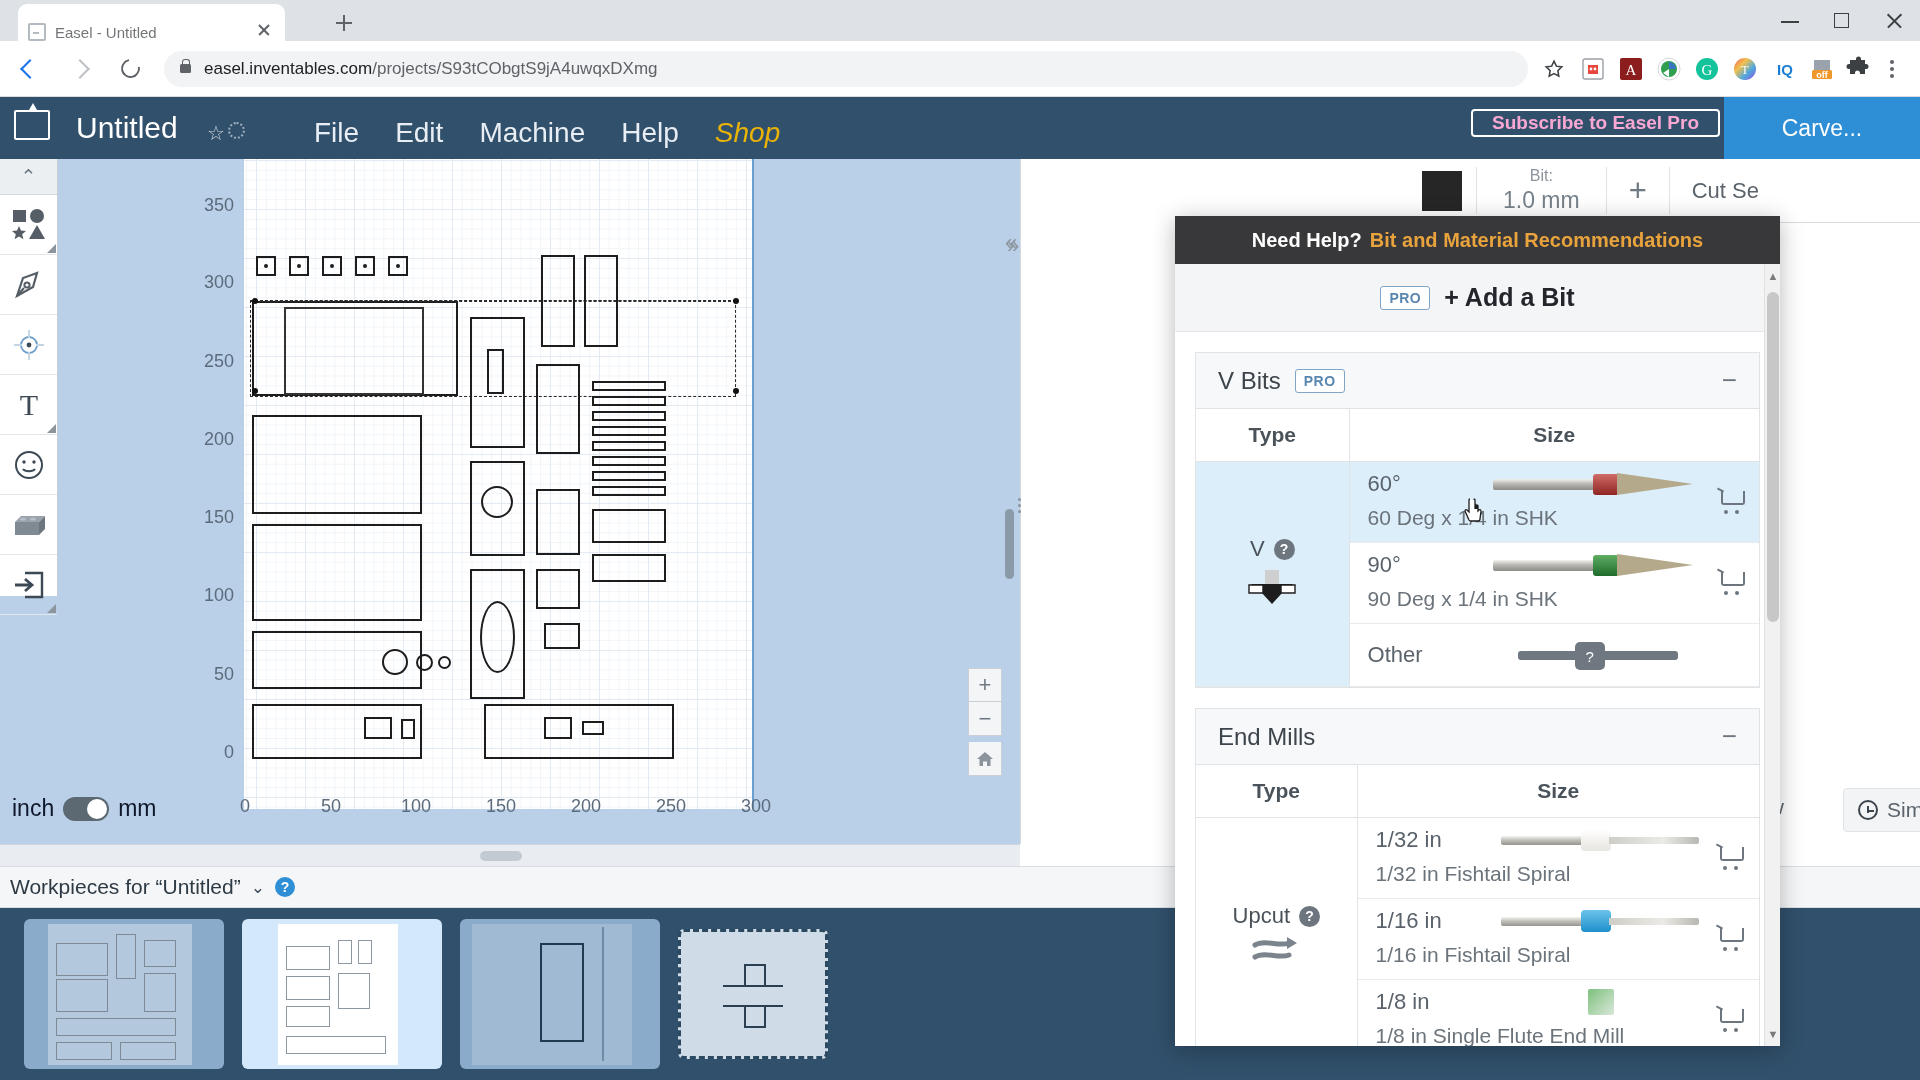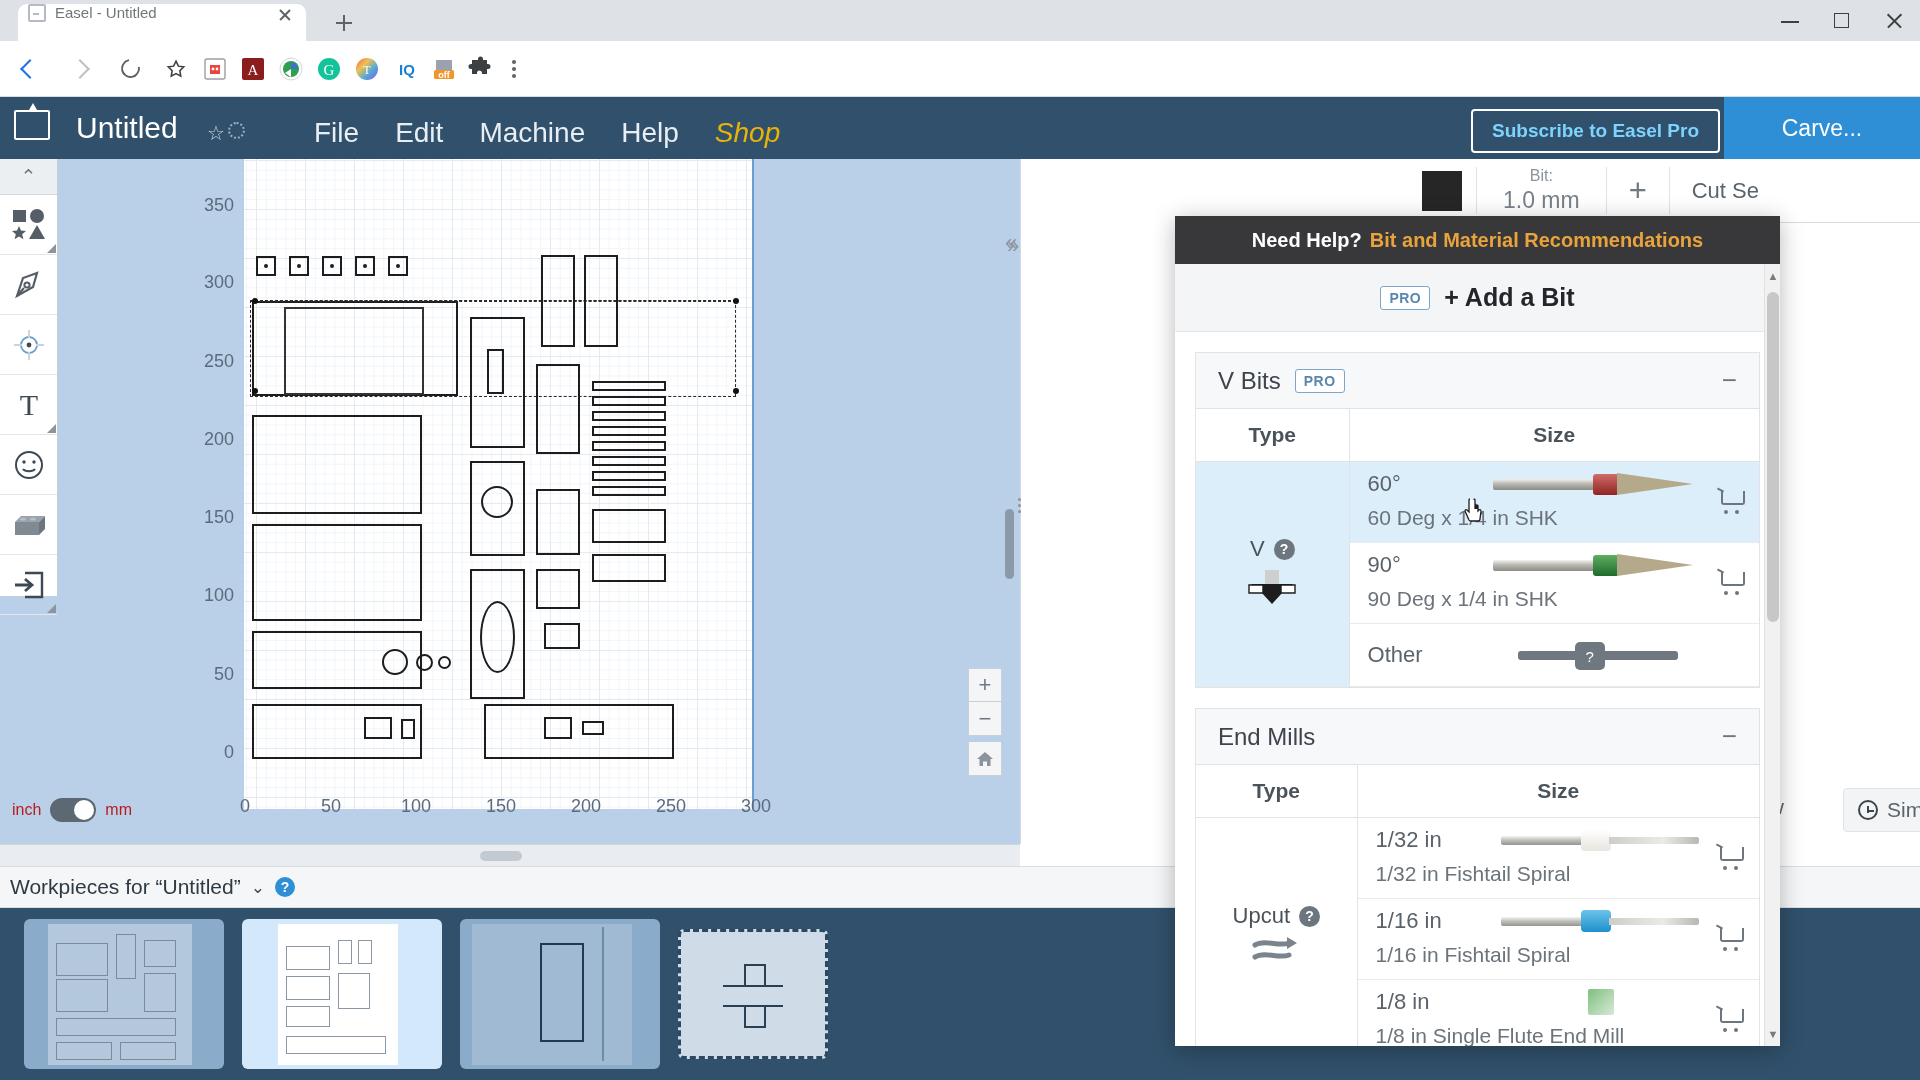--- a/index.html
+++ b/index.html
@@ -10,23 +10,23 @@
     background: #ffffff;
   }
   #root { position: relative; width: 1920px; height: 1080px; }
 
   
   .browser-tabstrip {
     position: absolute; left: 0; top: 0; width: 1920px; height: 41px;
     background: #dee1e6;
   }
   .tab {
-    position: absolute; left: 18px; top: 4px; width: 288px; height: 37px;
+    position: absolute; left: 18px; top: 4px; width: 267px; height: 37px;
     background: #ffffff; border-radius: 9px 9px 0 0;
-    display: flex; align-items: flex-start; padding: 0 10px;
+    display: flex; align-items: flex-end; padding: 0 10px;
   }
   .tab-favicon {
     width: 18px; height: 18px; flex: 0 0 18px; margin-right: 9px;
     border: 2px solid #9aa3ad; border-radius: 2px; position: relative;
     opacity: .75;
   }
   .tab-favicon::after {
     content: ""; position: absolute; left: 3px; top: 7px; width: 6px; height: 2px;
     background: #9aa3ad;
   }
@@ -128,21 +128,21 @@
     border: 2.5px dotted #9fb0c0; border-radius: 50%;
   }
   .menu-row { position: absolute; left: 296px; top: 14px; display: flex; gap: 0; }
   .menu-item {
     font-size: 28px; color: #e8eef4; padding: 6px 18px; cursor: pointer; white-space: nowrap;
   }
   .menu-item.shop { color: #eab308; font-style: italic; }
   .btn-subscribe {
     position: absolute; right: 200px; top: 12px;
     border: 2px solid #ffffff; border-radius: 4px;
-    padding: 9px 19px; font-size: 19px; font-weight: bold; color: #7dd3fc; cursor: pointer;
+    padding: 1px 19px; font-size: 19px; font-weight: bold; color: #f9a8d4; cursor: pointer;
     white-space: nowrap;
   }
   .btn-carve {
     position: absolute; right: 0; top: 0; width: 196px; height: 62px;
     background: #2f8fd6; color: #ffffff; font-size: 23px;
     display: flex; align-items: center; justify-content: center; cursor: pointer;
   }
 
   
   .canvas-wrap {
@@ -200,21 +200,21 @@
   }
   .minibox { position: absolute; border: 2px solid #1d1d1d; }
   .minibox::after {
     content: ""; position: absolute; left: 50%; top: 50%; width: 4px; height: 4px;
     background: #1d1d1d; border-radius: 50%; transform: translate(-50%, -50%);
   }
   .unit-toggle {
     position: absolute; left: 12px; bottom: 22px; display: flex; align-items: center;
     gap: 9px; z-index: 5;
   }
-  .unit-toggle span { font-size: 16px; color: #b91c1c; }
+  .unit-toggle span { font-size: 23px; color: #0f172a; }
   .switch {
     width: 46px; height: 24px; border-radius: 12px; background: #5c6872;
     position: relative; cursor: pointer;
   }
   .switch::after {
     content: ""; position: absolute; right: 2px; top: 2px; width: 20px; height: 20px;
     background: #ffffff; border-radius: 50%;
   }
   .zoom-ctl {
     position: absolute; right: 18px; bottom: 68px; width: 34px; z-index: 5;
@@ -516,20 +516,24 @@
   <div class="browser-toolbar">
     <div class="nav-btn nav-back">
         <div class="arrow"></div>
       </div>
     <div class="nav-btn nav-fwd">
         <div class="arrow"></div>
       </div>
     <div class="nav-btn">
         <div class="nav-reload"></div>
       </div>
+    <div class="omnibox">
+      <div class="lock"></div>
+      <div class="url"><span>easel.inventables.com</span><span class="dim">/projects/S93tCObgtS9jA4uwqxDXmg</span></div>
+    </div>
     <div class="star-btn">
       <svg width="22" height="22" viewBox="0 0 24 24">
           <path d="M12 3.5l2.6 5.4 5.9.8-4.3 4.2 1 5.9-5.2-2.8-5.2 2.8 1-5.9L3.5 9.7l5.9-.8z" fill="none" stroke="#3c4043" stroke-width="1.7"></path>
         </svg>
     </div>
     <div class="ext-row">
       <div class="ext">
         <svg width="26" height="26" viewBox="0 0 26 26">
             <rect x="3" y="3" width="20" height="20" rx="2" fill="#fff" stroke="#9aa0a6" stroke-width="1.4"></rect>
             <path d="M8 9h10v9H8z" fill="#e8453c"></path>

